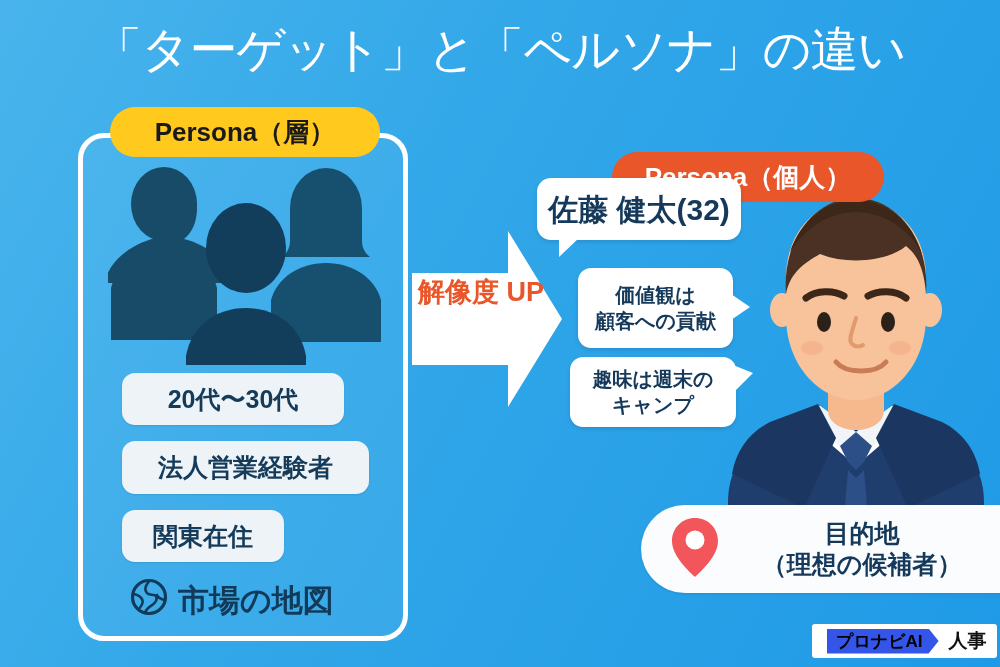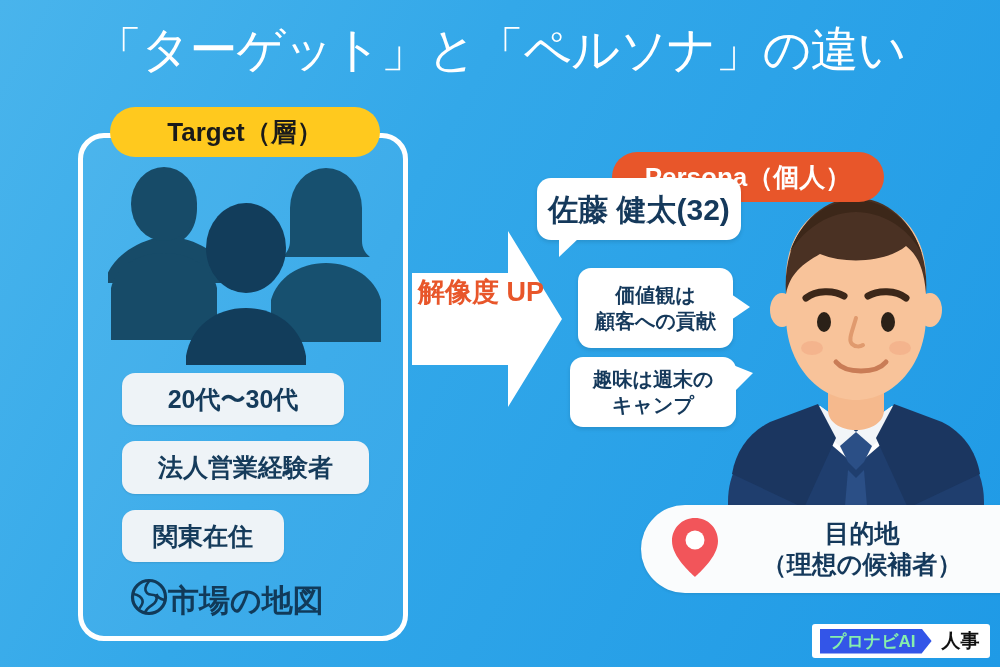--- a/index.html
+++ b/index.html
@@ -83,21 +83,21 @@
     z-index:4;
   }
   .chip-1 { left:122px; top:373px; width:222px; height:52px; font-size:25px; }
   .chip-2 { left:122px; top:441px; width:247px; height:53px; font-size:25px; }
   .chip-3 { left:122px; top:510px; width:162px; height:52px; font-size:25px; }
 
   
   .market-map {
     position:absolute;
     left:130px; top:578px;
-    display:flex; align-items:center; 
+    display:flex; align-items:center; gap:10px;
     color:#113A59;
     font-weight:bold;
     font-size:31px;
     z-index:5;
     white-space:nowrap;
   }
 
   
   .arrow-wrap {
     position:absolute;
@@ -213,47 +213,47 @@
     height:34px;
     background:#ffffff;
     border-radius:3px;
     display:flex; align-items:center;
     padding:0 10px 0 0;
     z-index:9;
   }
   .logo-pennant {
     position:relative;
     background:#3355E8;
-    color:#86efac;
+    color:#000000;
     font-weight:bold;
     font-size:17px;
     height:25px;
     display:flex; align-items:center;
     padding:0 16px 0 9px;
-    margin:0 10px 0 8px;
+    margin:0 10px 0 15px;
     white-space:nowrap;
     clip-path:polygon(0 0, calc(100% - 10px) 0, 100% 50%, calc(100% - 10px) 100%, 0 100%);
   }
   .logo-suffix {
     color:#111111;
     font-weight:bold;
     font-size:19px;
     white-space:nowrap;
   }
 </style>
 </head>
 <body>
 
 <div id="stage">
 
   <div class="title">「ターゲット」と「ペルソナ」の違い</div>
 
   <div class="target-panel"></div>
 
-  <div class="badge badge-target">Target（層）</div>
+  <div class="badge badge-target">Persona（層）</div>
 
   <div class="silhouettes">
     <svg width="276" height="205" viewBox="0 0 276 205" xmlns="http://www.w3.org/2000/svg">
       <g fill="#174B68">
 
         <path d="M56 14c19 0 33 15 33 34 0 14-5 25-13 31 24 6 44 22 50 44H-4c6-23 27-39 52-45-9-6-14-17-14-31C34 29 37 14 56 14z"></path>
         <ellipse cx="56" cy="44" rx="33" ry="37"></ellipse>
         <path d="M3 128c5-21 26-35 53-35s48 14 53 35v52H3z"></path>
       </g>
       <g fill="#17506F">

